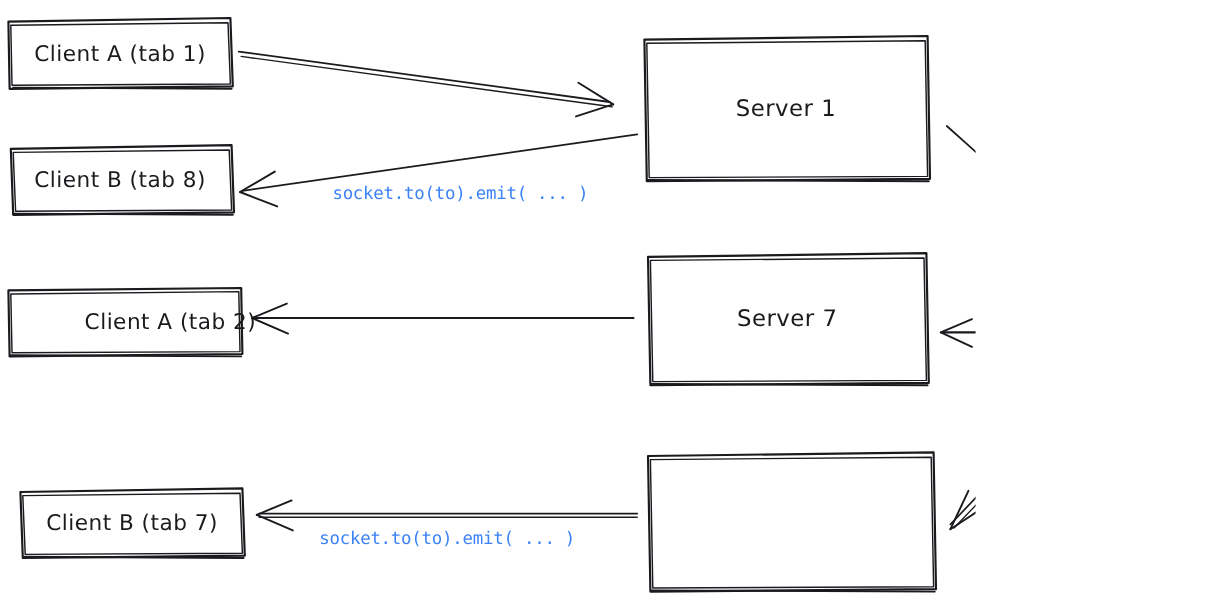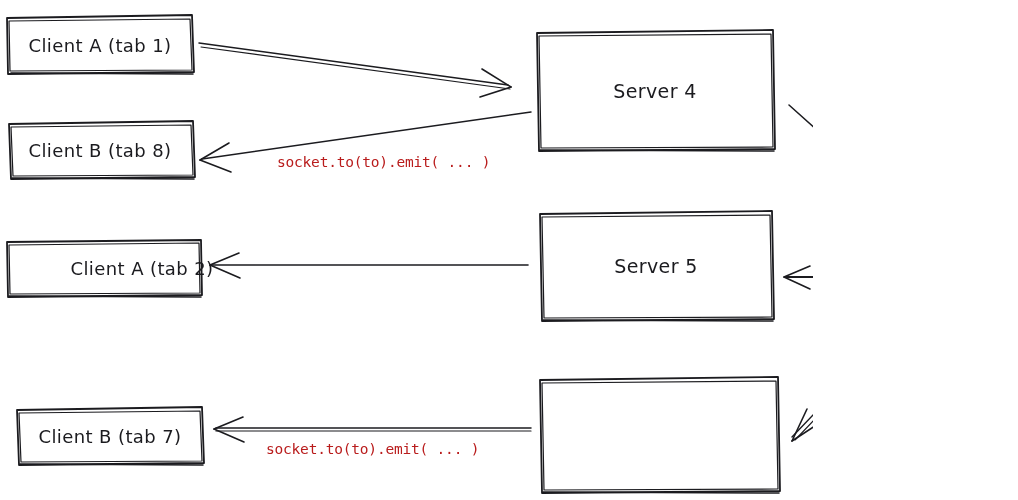--- a/index.html
+++ b/index.html
@@ -32,21 +32,21 @@
     font-size: 19px;
     letter-spacing: 0.4px;
     white-space: nowrap;
     pointer-events: none;
   }
   .node-label.client { font-size: 18px; }
   .node-label.server { font-size: 19px; }
   .node-label.store  { font-size: 17px; }
   .edge-label {
     position: absolute;
-    color: #b91c1c;
+    color: #3b82f6;
     font-family: "DejaVu Sans Mono", monospace;
     font-size: 14.5px;
     letter-spacing: -0.2px;
     white-space: nowrap;
     pointer-events: none;
   }
   .hit {
     position: absolute;
     background: transparent;
   }
@@ -152,22 +152,22 @@
       </g>
 
     </g>
   </svg>
 
   <div class="node-label client" style="left:6px;  top:17px;  width:188px; height:56px;">Client A (tab 1)</div>
   <div class="node-label client" style="left:6px;  top:122px; width:188px; height:56px;">Client B (tab 8)</div>
   <div class="node-label client" style="left:6px;  top:240px; width:196px; height:56px;margin-left:38px;">Client A (tab 2)</div>
   <div class="node-label client" style="left:16px; top:408px; width:188px; height:56px;">Client B (tab 7)</div>
 
-  <div class="node-label server" style="left:536px; top:31px;  width:238px; height:119px;">Server 4</div>
-  <div class="node-label server" style="left:539px; top:212px; width:234px; height:108px;">Server 5</div>
+  <div class="node-label server" style="left:536px; top:31px;  width:238px; height:119px;">Server 1</div>
+  <div class="node-label server" style="left:539px; top:212px; width:234px; height:108px;">Server 7</div>
 
   <div class="node-label store" style="left:906px; top:226px; width:104px; height:52px;">Redis</div>
 
   <div class="edge-label" style="left:277px; top:154px;">socket.to(to).emit( ... )</div>
 
 
   <div class="edge-label" style="left:266px; top:441px;">socket.to(to).emit( ... )</div>
 
   <div class="hit" style="left:6px;  top:17px;  width:188px; height:56px;"></div>
   <div class="hit" style="left:6px;  top:122px; width:188px; height:56px;"></div>

